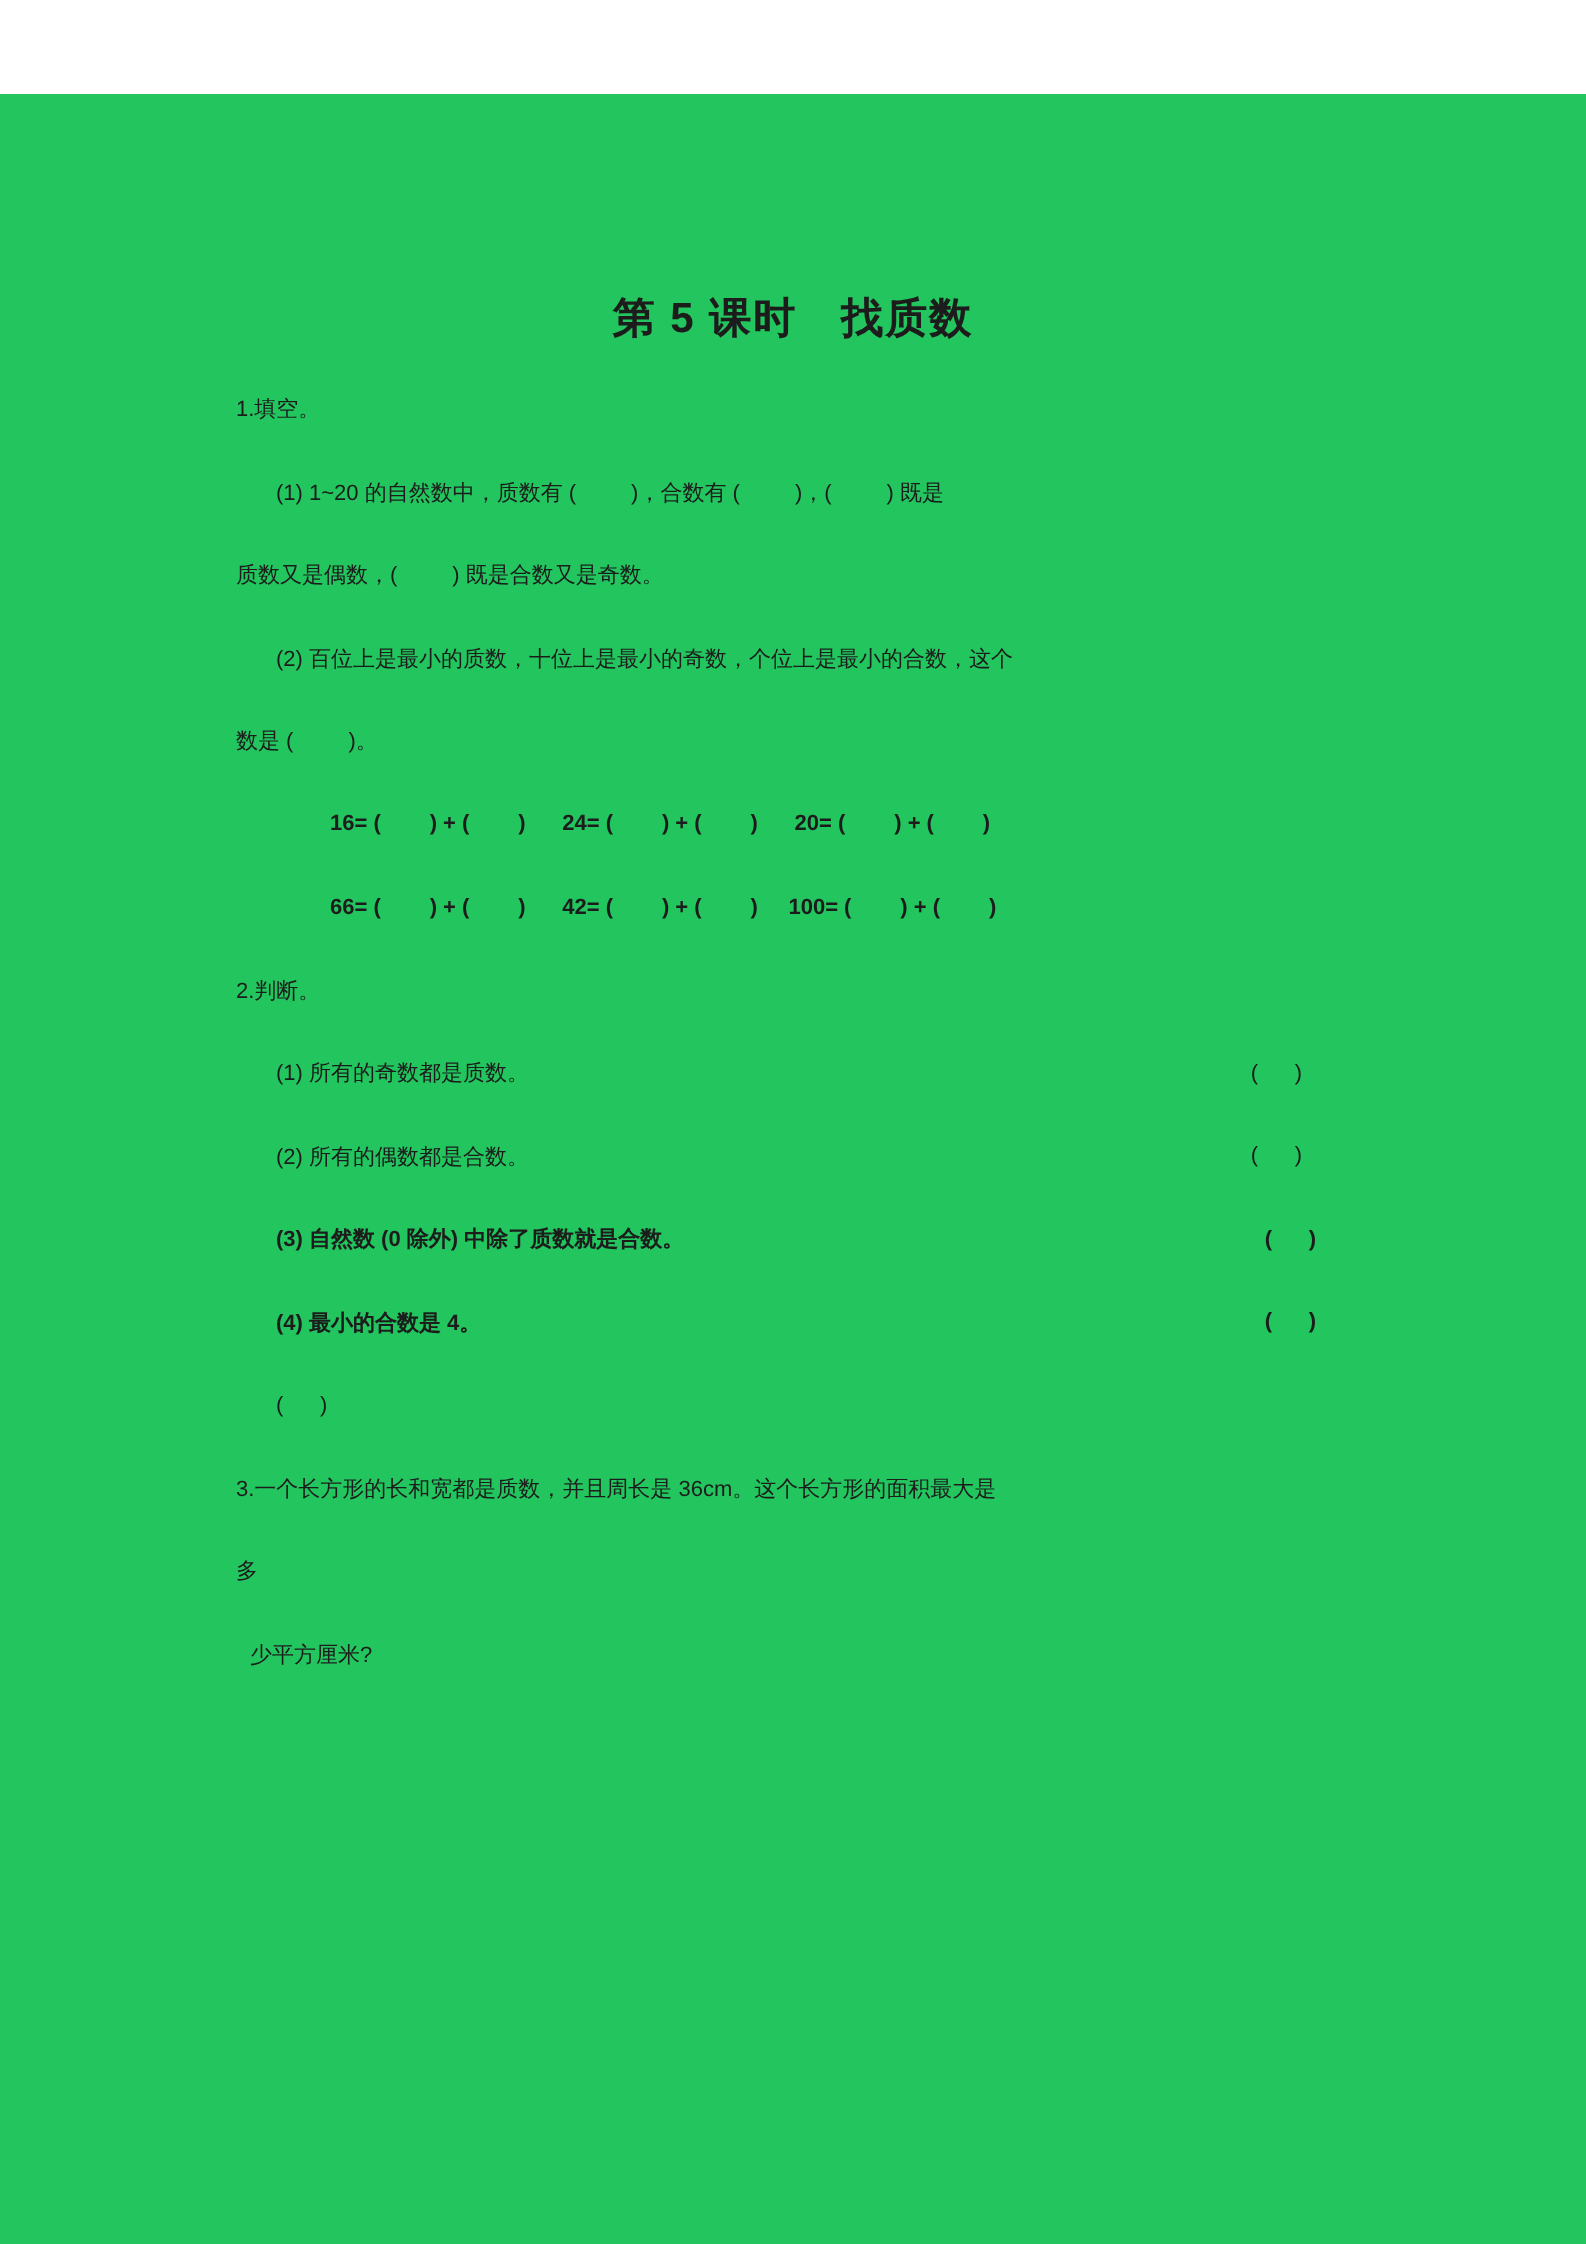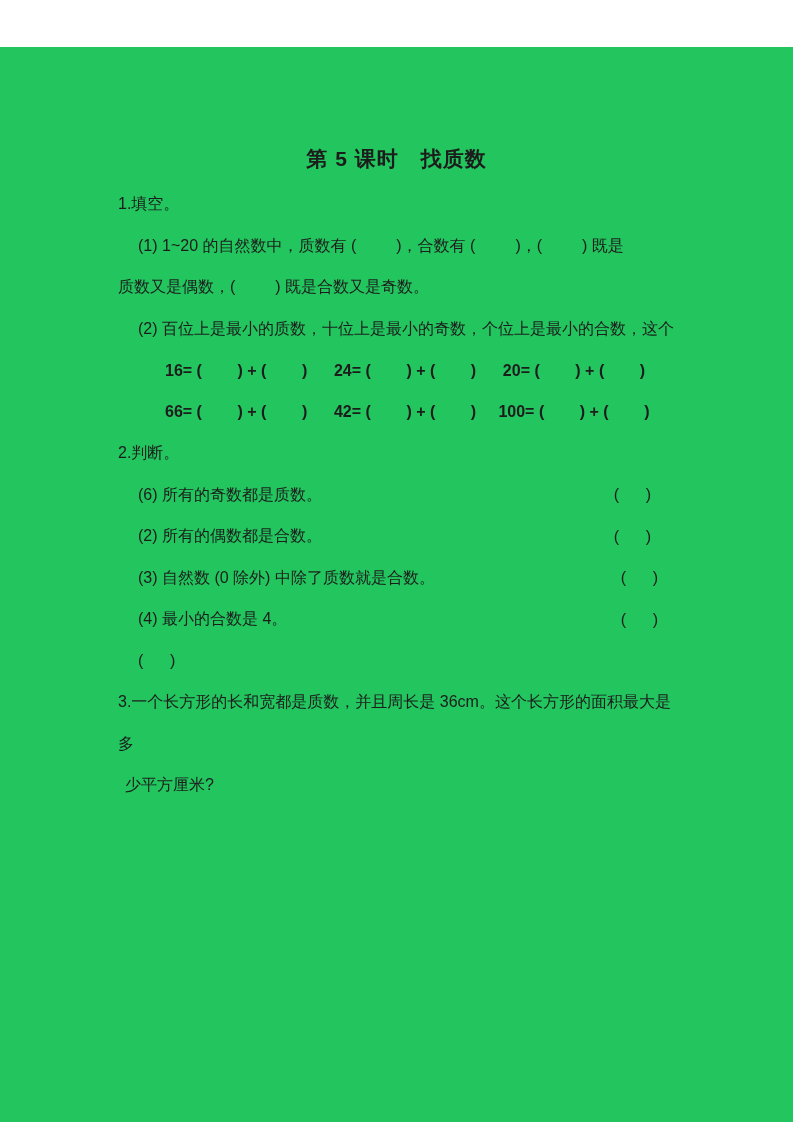--- a/index.html
+++ b/index.html
@@ -31,52 +31,53 @@
   .doc-body {
     position: absolute;
     top: 137px;
     left: 118px;
     width: 560px;
   }
   .line {
     height: 41.5px;
     display: flex;
     align-items: center;
-    font-size: 16px;
+    font-size: 11px;
     white-space: pre;
   }
   .indent-sub   { padding-left: 20px; }  
   .indent-eq    { padding-left: 47px; font-weight: bold; }  
   .indent-small { padding-left: 7px;  }  
   .judge { justify-content: space-between; }
   .judge.r1, .judge.r2 { padding-right: 27px; }
-  .judge.r3, .judge.r4 { padding-right: 20px; }
+  .judge.r3, .judge.r4 { padding-right: 20px; font-weight: bold; }
   .judge.r5            { padding-right: 12px; }
   .judge .stmt  { white-space: pre; }
   .judge .blank { white-space: pre; }
 </style>
 </head>
 <body>
 
 <div class="page">
 
   <div class="doc-title">第 5 课时　找质数</div>
 
   <div class="doc-body">
 
     <div class="line">1.填空。</div>
     <div class="line indent-sub">(1) 1~20 的自然数中，质数有 (         )，合数有 (         )，(         ) 既是</div>
     <div class="line">质数又是偶数，(         ) 既是合数又是奇数。</div>
     <div class="line indent-sub">(2) 百位上是最小的质数，十位上是最小的奇数，个位上是最小的合数，这个</div>
+    <div class="line">数是 (         )。</div>
     <div class="line indent-eq">16= (        ) + (        )      24= (        ) + (        )      20= (        ) + (        )</div>
     <div class="line indent-eq">66= (        ) + (        )      42= (        ) + (        )     100= (        ) + (        )</div>
 
     <div class="line">2.判断。</div>
     <div class="line indent-sub judge r1">
-      <span class="stmt">(6) 所有的奇数都是质数。</span>
+      <span class="stmt">(1) 所有的奇数都是质数。</span>
       <span class="blank">(      )</span>
     </div>
     <div class="line indent-sub judge r2">
       <span class="stmt">(2) 所有的偶数都是合数。</span>
       <span class="blank">(      )</span>
     </div>
     <div class="line indent-sub judge r3">
       <span class="stmt">(3) 自然数 (0 除外) 中除了质数就是合数。</span>
       <span class="blank">(      )</span>
     </div>

